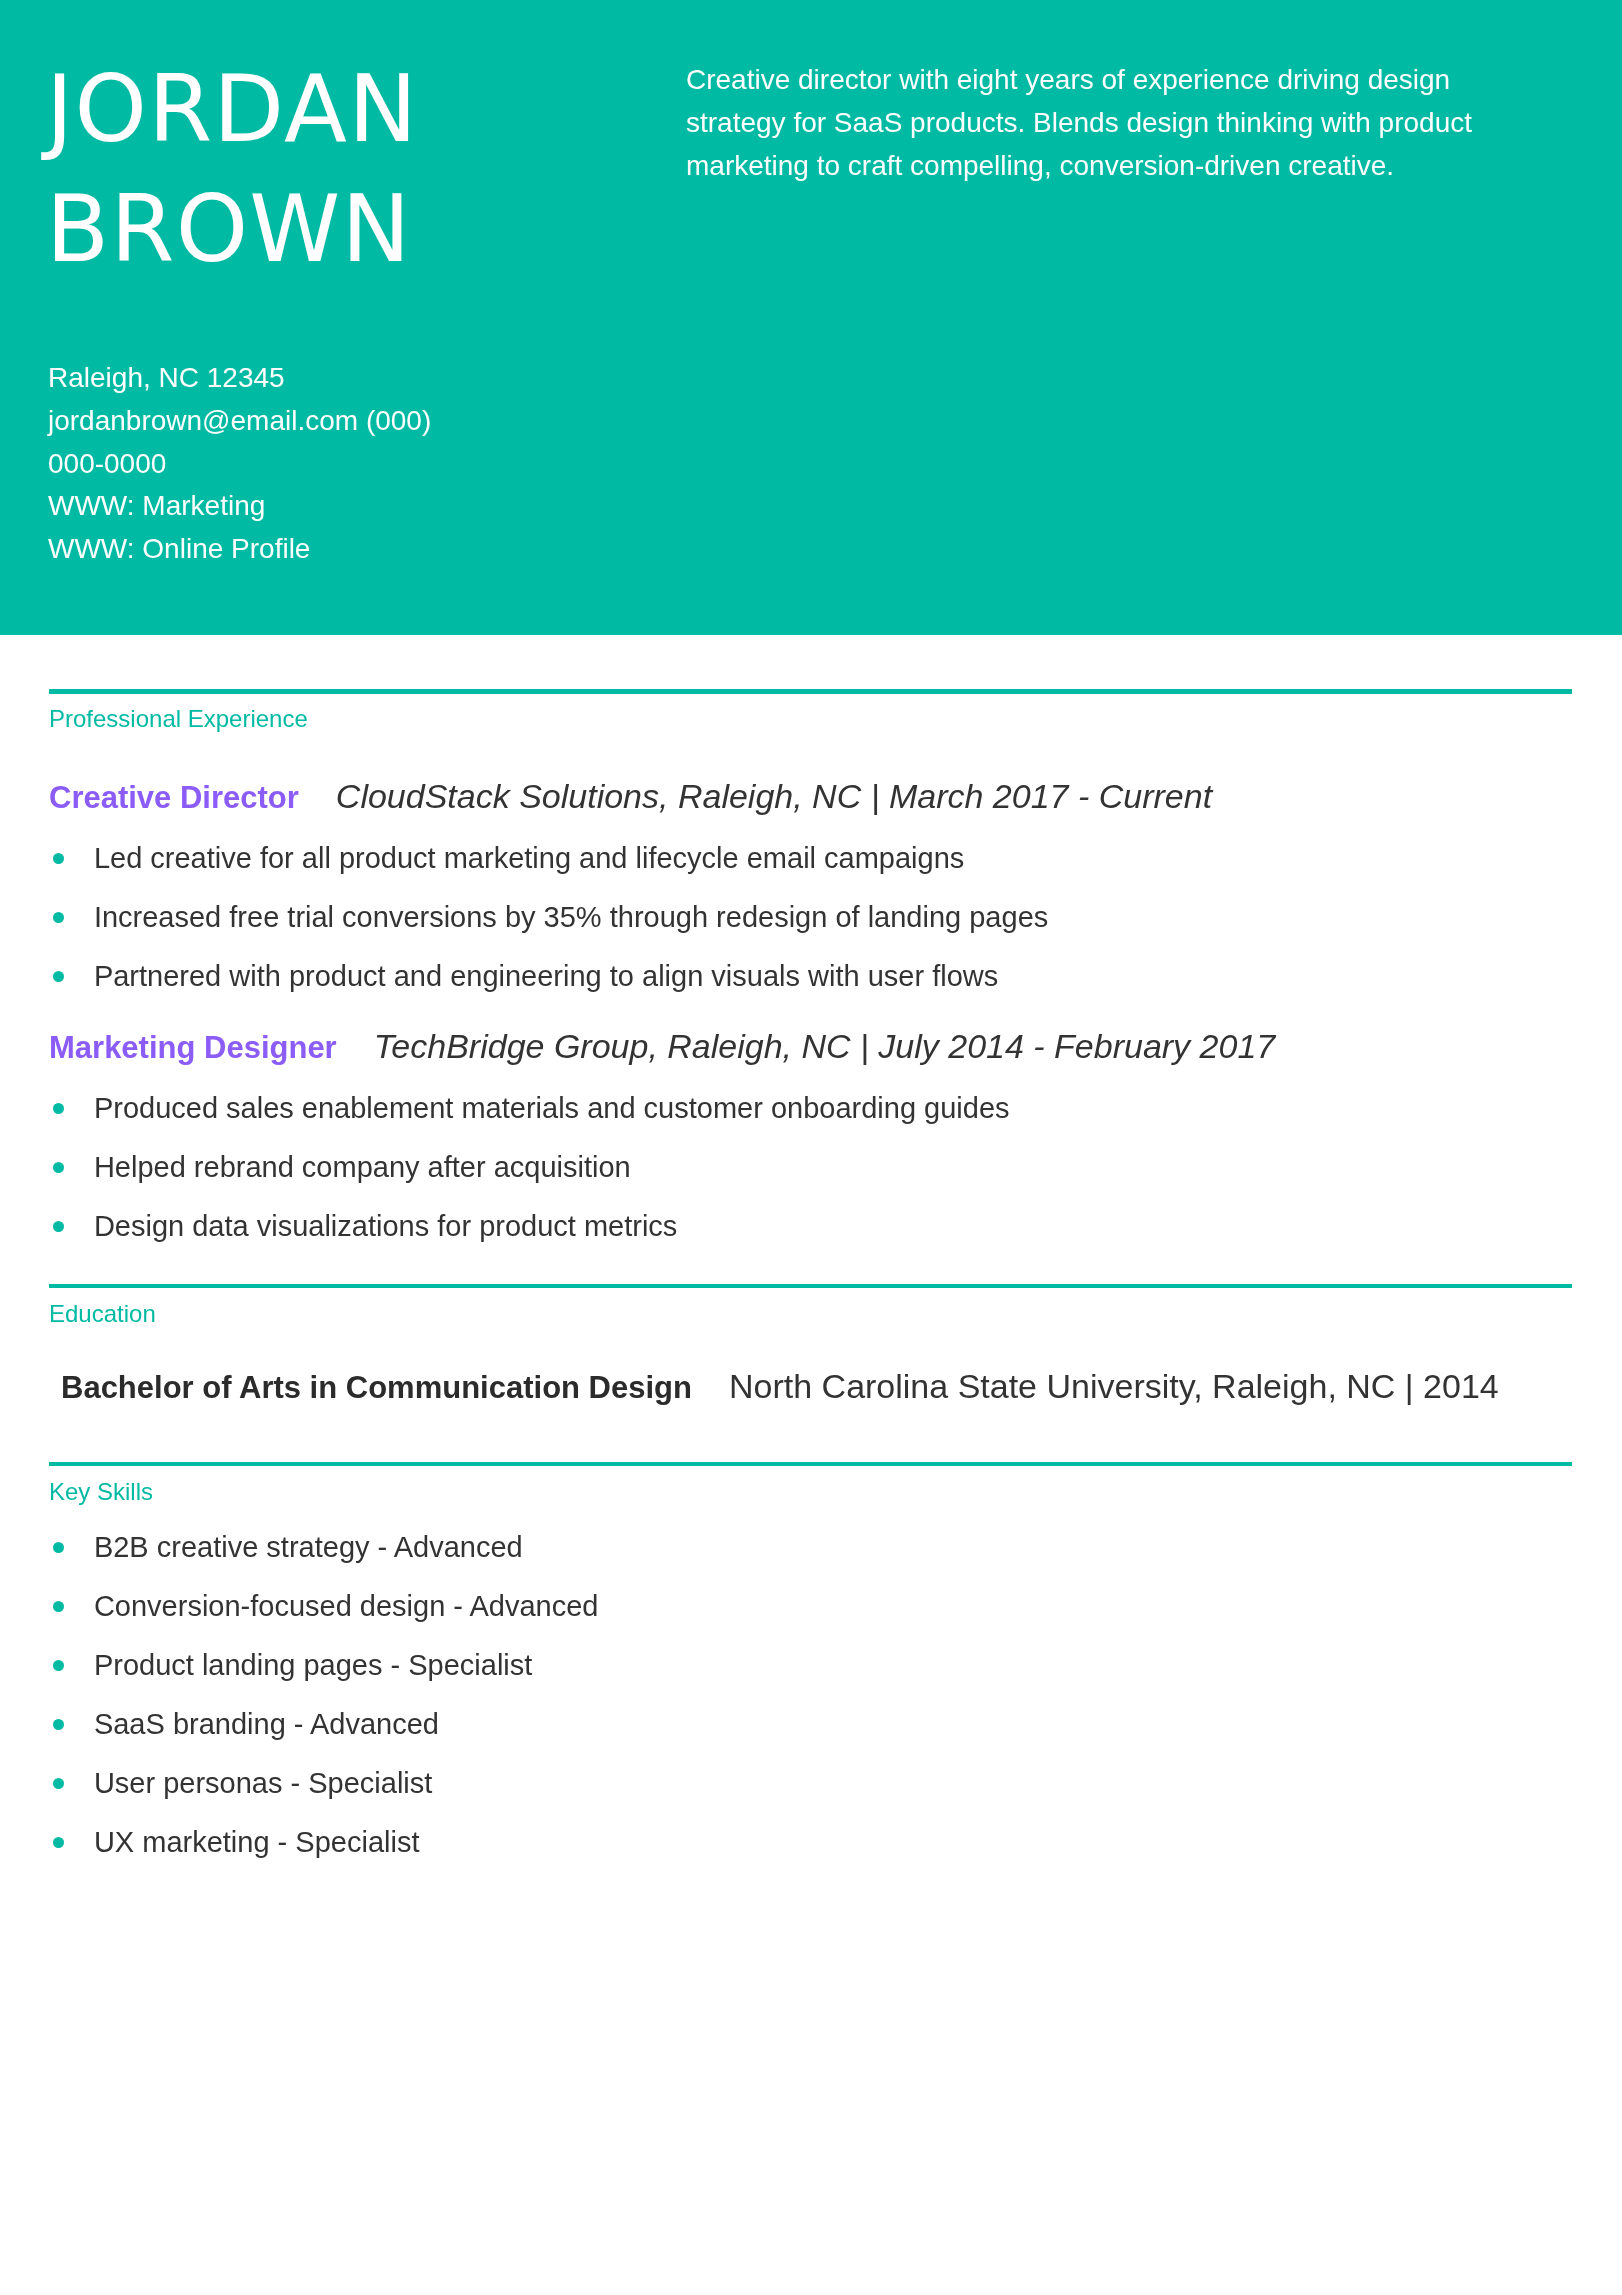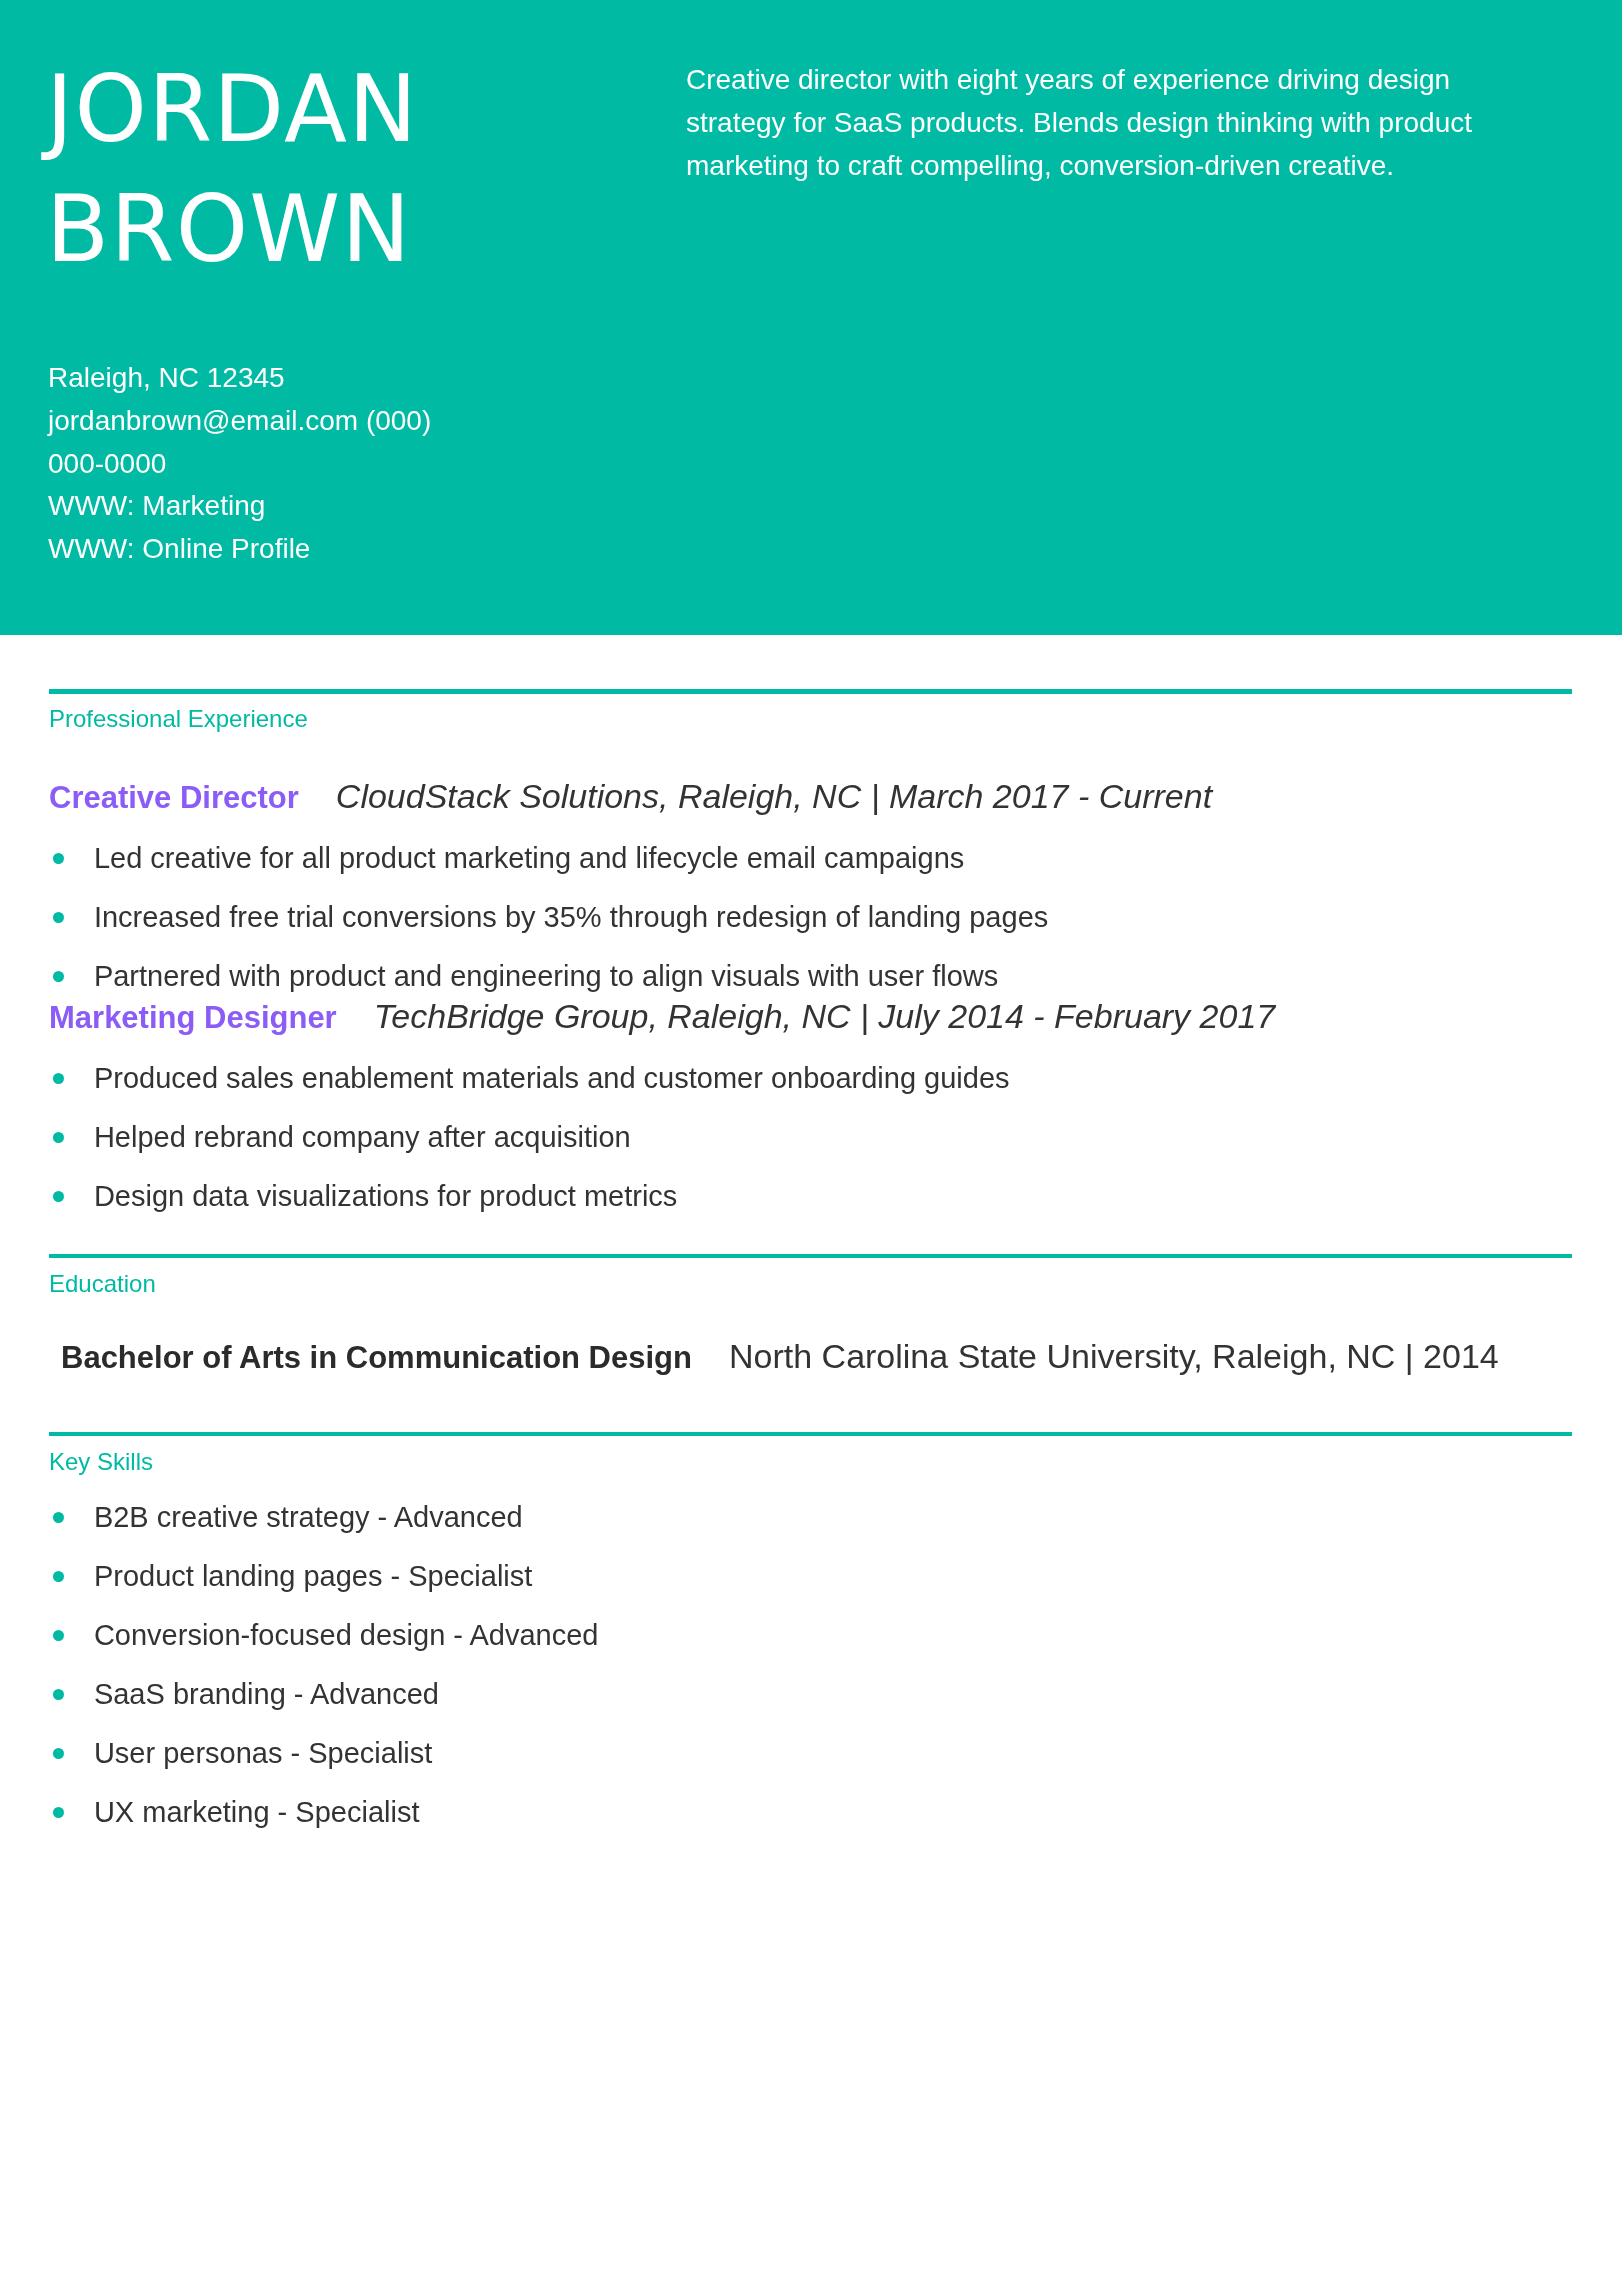--- a/index.html
+++ b/index.html
@@ -70,21 +70,21 @@
     font-weight: 400;
     color: var(--teal);
   }
 
   .job, .edurow {
     display: flex;
     align-items: baseline;
     line-height: 1.25;
   }
   .job-1 { margin-top: 41px; }
-  .job-2 { }
+  .job-2 { margin-top: 30px; }
   .edurow { margin-top: 36px; margin-left: 12px; }
   .role  { font-size: 31px; font-weight: 700; color: #8b5cf6; white-space: nowrap; }
   .degree{ font-size: 31px; font-weight: 700; color: #2b2b2b; }
   .meta  { font-size: 34px; color: #333333; margin-left: 37px; }
   .meta.italic { font-style: italic; }
 
   ul.blist {
     list-style: none;
     margin: 7.2px 0 0 0;
     padding: 0;
@@ -179,25 +179,25 @@
     <section>
       <div class="rule rule-skl"></div>
       <h2 class="section-title">Key Skills</h2>
       <ul class="blist">
         <li>
           <span class="dot"></span>
           <span>B2B creative strategy - Advanced</span>
         </li>
         <li>
           <span class="dot"></span>
+          <span>Conversion-focused design - Advanced</span>
+        </li>
+        <li>
+          <span class="dot"></span>
           <span>Product landing pages - Specialist</span>
-        </li>
-        <li>
-          <span class="dot"></span>
-          <span>Conversion-focused design - Advanced</span>
         </li>
         <li>
           <span class="dot"></span>
           <span>SaaS branding - Advanced</span>
         </li>
         <li>
           <span class="dot"></span>
           <span>User personas - Specialist</span>
         </li>
         <li>

